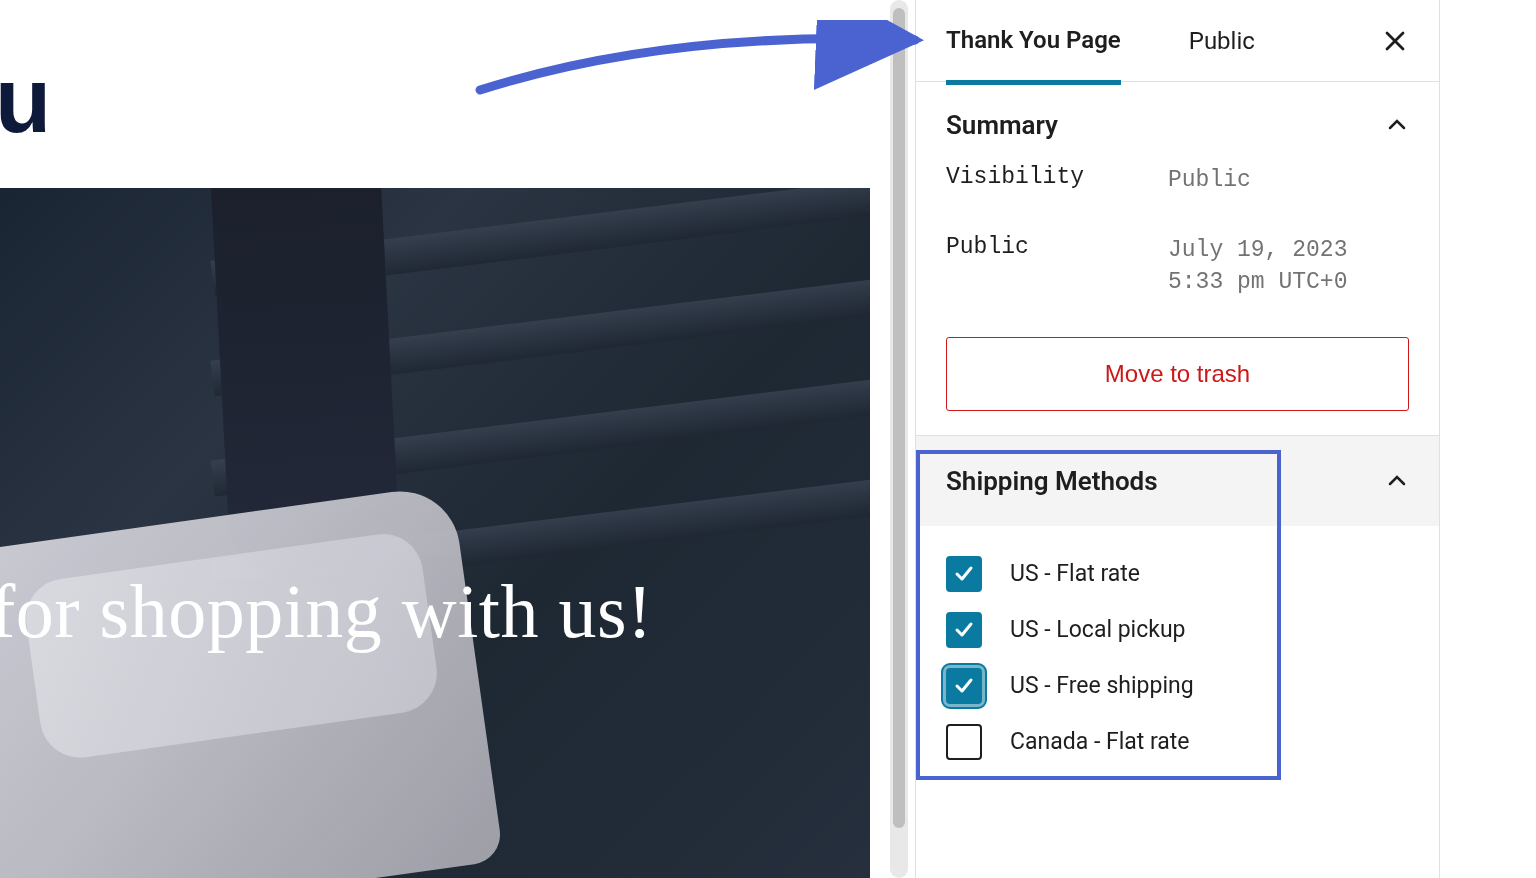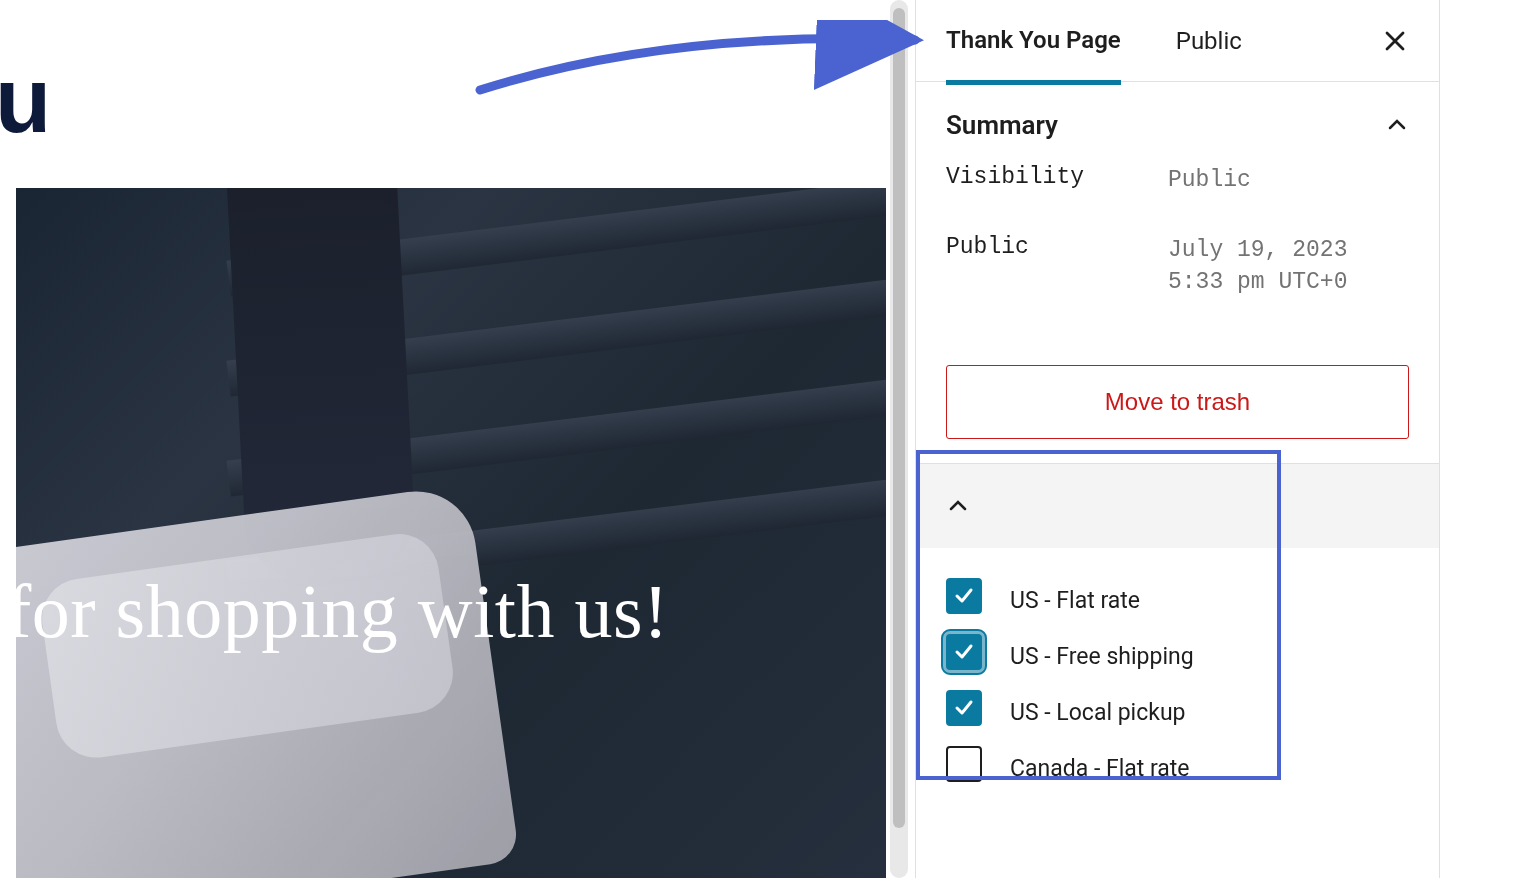--- a/index.html
+++ b/index.html
@@ -24,21 +24,21 @@
       left: -5px;
       top: 48px;
       font-size: 92px;
       font-weight: 900;
       color: #0e1a3a;
       font-family: Arial, sans-serif;
       letter-spacing: -2px;
     }
     .hero {
       position: absolute;
-      left: 16px;
+      left: 0;
       top: 188px;
       width: 870px;
       height: 690px;
       background: linear-gradient(135deg, #1a2533 0%, #2a3442 30%, #1e2833 60%, #252f3d 100%);
       overflow: hidden;
     }
     .shoe {
       position: absolute;
       left: -40px;
       bottom: -20px;
@@ -119,20 +119,21 @@
       border-left: 1px solid #e0e0e0;
       border-right: 1px solid #e0e0e0;
       background: #fff;
     }
     .tabs {
       display: flex;
       align-items: center;
       height: 82px;
       border-bottom: 1px solid #e0e0e0;
       padding: 0 30px 0 30px;
+      gap: 13px;
     }
     .tab {
       font-size: 24px;
       color: #1e1e1e;
       cursor: pointer;
       padding: 26px 0;
       margin-right: 55px;
     }
     .tab.active {
       font-weight: 600;
@@ -190,42 +191,41 @@
     .trash-btn {
       width: 100%;
       padding: 22px;
       border: 1.5px solid #cc1818;
       background: #fff;
       color: #cc1818;
       font-size: 24px;
       border-radius: 3px;
       cursor: pointer;
       text-align: center;
-      margin-top: 28px;
     }
     .shipping-section {
       border-top: 1px solid #e0e0e0;
     }
     .shipping-header {
       display: flex;
       align-items: center;
       justify-content: space-between;
       padding: 30px 30px;
       background: #f4f4f5;
       cursor: pointer;
     }
     .shipping-header .panel-title {
       font-weight: 600;
     }
     .shipping-body {
       padding: 20px 30px;
     }
     .cb-row {
       display: flex;
-      align-items: flex-end;
+      align-items: center;
       margin: 10px 0 20px 0;
       font-size: 23px;
       color: #1e1e1e;
     }
     .cb {
       width: 36px;
       height: 36px;
       border: 2px solid #1e1e1e;
       border-radius: 4px;
       margin-right: 28px;
@@ -320,52 +320,53 @@
     <div class="kv-row">
       <div class="kv-key">Public</div>
       <div class="kv-val" style="white-space:pre-line">July 19, 2023
 5:33 pm UTC+0</div>
     </div>
     <button class="trash-btn">Move to trash</button>
   </div>
 
   <div class="shipping-section">
     <div class="shipping-header">
+      <div class="panel-title">Shipping Methods</div>
       <div class="chevron">
         <svg width="22" height="22" viewBox="0 0 22 22">
             <path d="M4 14 L11 7 L18 14" stroke="#1e1e1e" stroke-width="2.5" fill="none" stroke-linecap="round"></path>
           </svg>
       </div>
     </div>
     <div class="shipping-body" id="shipping-body">
         <div class="cb-row">
           <div class="cb checked">
             <svg width="22" height="22" viewBox="0 0 22 22">
               <path d="M4 11 L9 16 L18 5" stroke="#fff" stroke-width="3" fill="none" stroke-linecap="round" stroke-linejoin="round"></path>
             </svg>
           </div>
           <span>US - Flat rate</span>
         </div>
         <div class="cb-row">
+          <div class="cb checked">
+            <svg width="22" height="22" viewBox="0 0 22 22">
+              <path d="M4 11 L9 16 L18 5" stroke="#fff" stroke-width="3" fill="none" stroke-linecap="round" stroke-linejoin="round"></path>
+            </svg>
+          </div>
+          <span>US - Local pickup</span>
+        </div>
+        <div class="cb-row">
           <div class="cb checked focused">
             <svg width="22" height="22" viewBox="0 0 22 22">
               <path d="M4 11 L9 16 L18 5" stroke="#fff" stroke-width="3" fill="none" stroke-linecap="round" stroke-linejoin="round"></path>
             </svg>
           </div>
           <span>US - Free shipping</span>
         </div>
         <div class="cb-row">
-          <div class="cb checked">
-            <svg width="22" height="22" viewBox="0 0 22 22">
-              <path d="M4 11 L9 16 L18 5" stroke="#fff" stroke-width="3" fill="none" stroke-linecap="round" stroke-linejoin="round"></path>
-            </svg>
-          </div>
-          <span>US - Local pickup</span>
-        </div>
-        <div class="cb-row">
           <div class="cb"></div>
           <span>Canada - Flat rate</span>
         </div>
       </div>
   </div>
 </div>
 
 <div class="highlight-box"></div>
 
 <svg class="arrow-svg" width="470" height="100">

